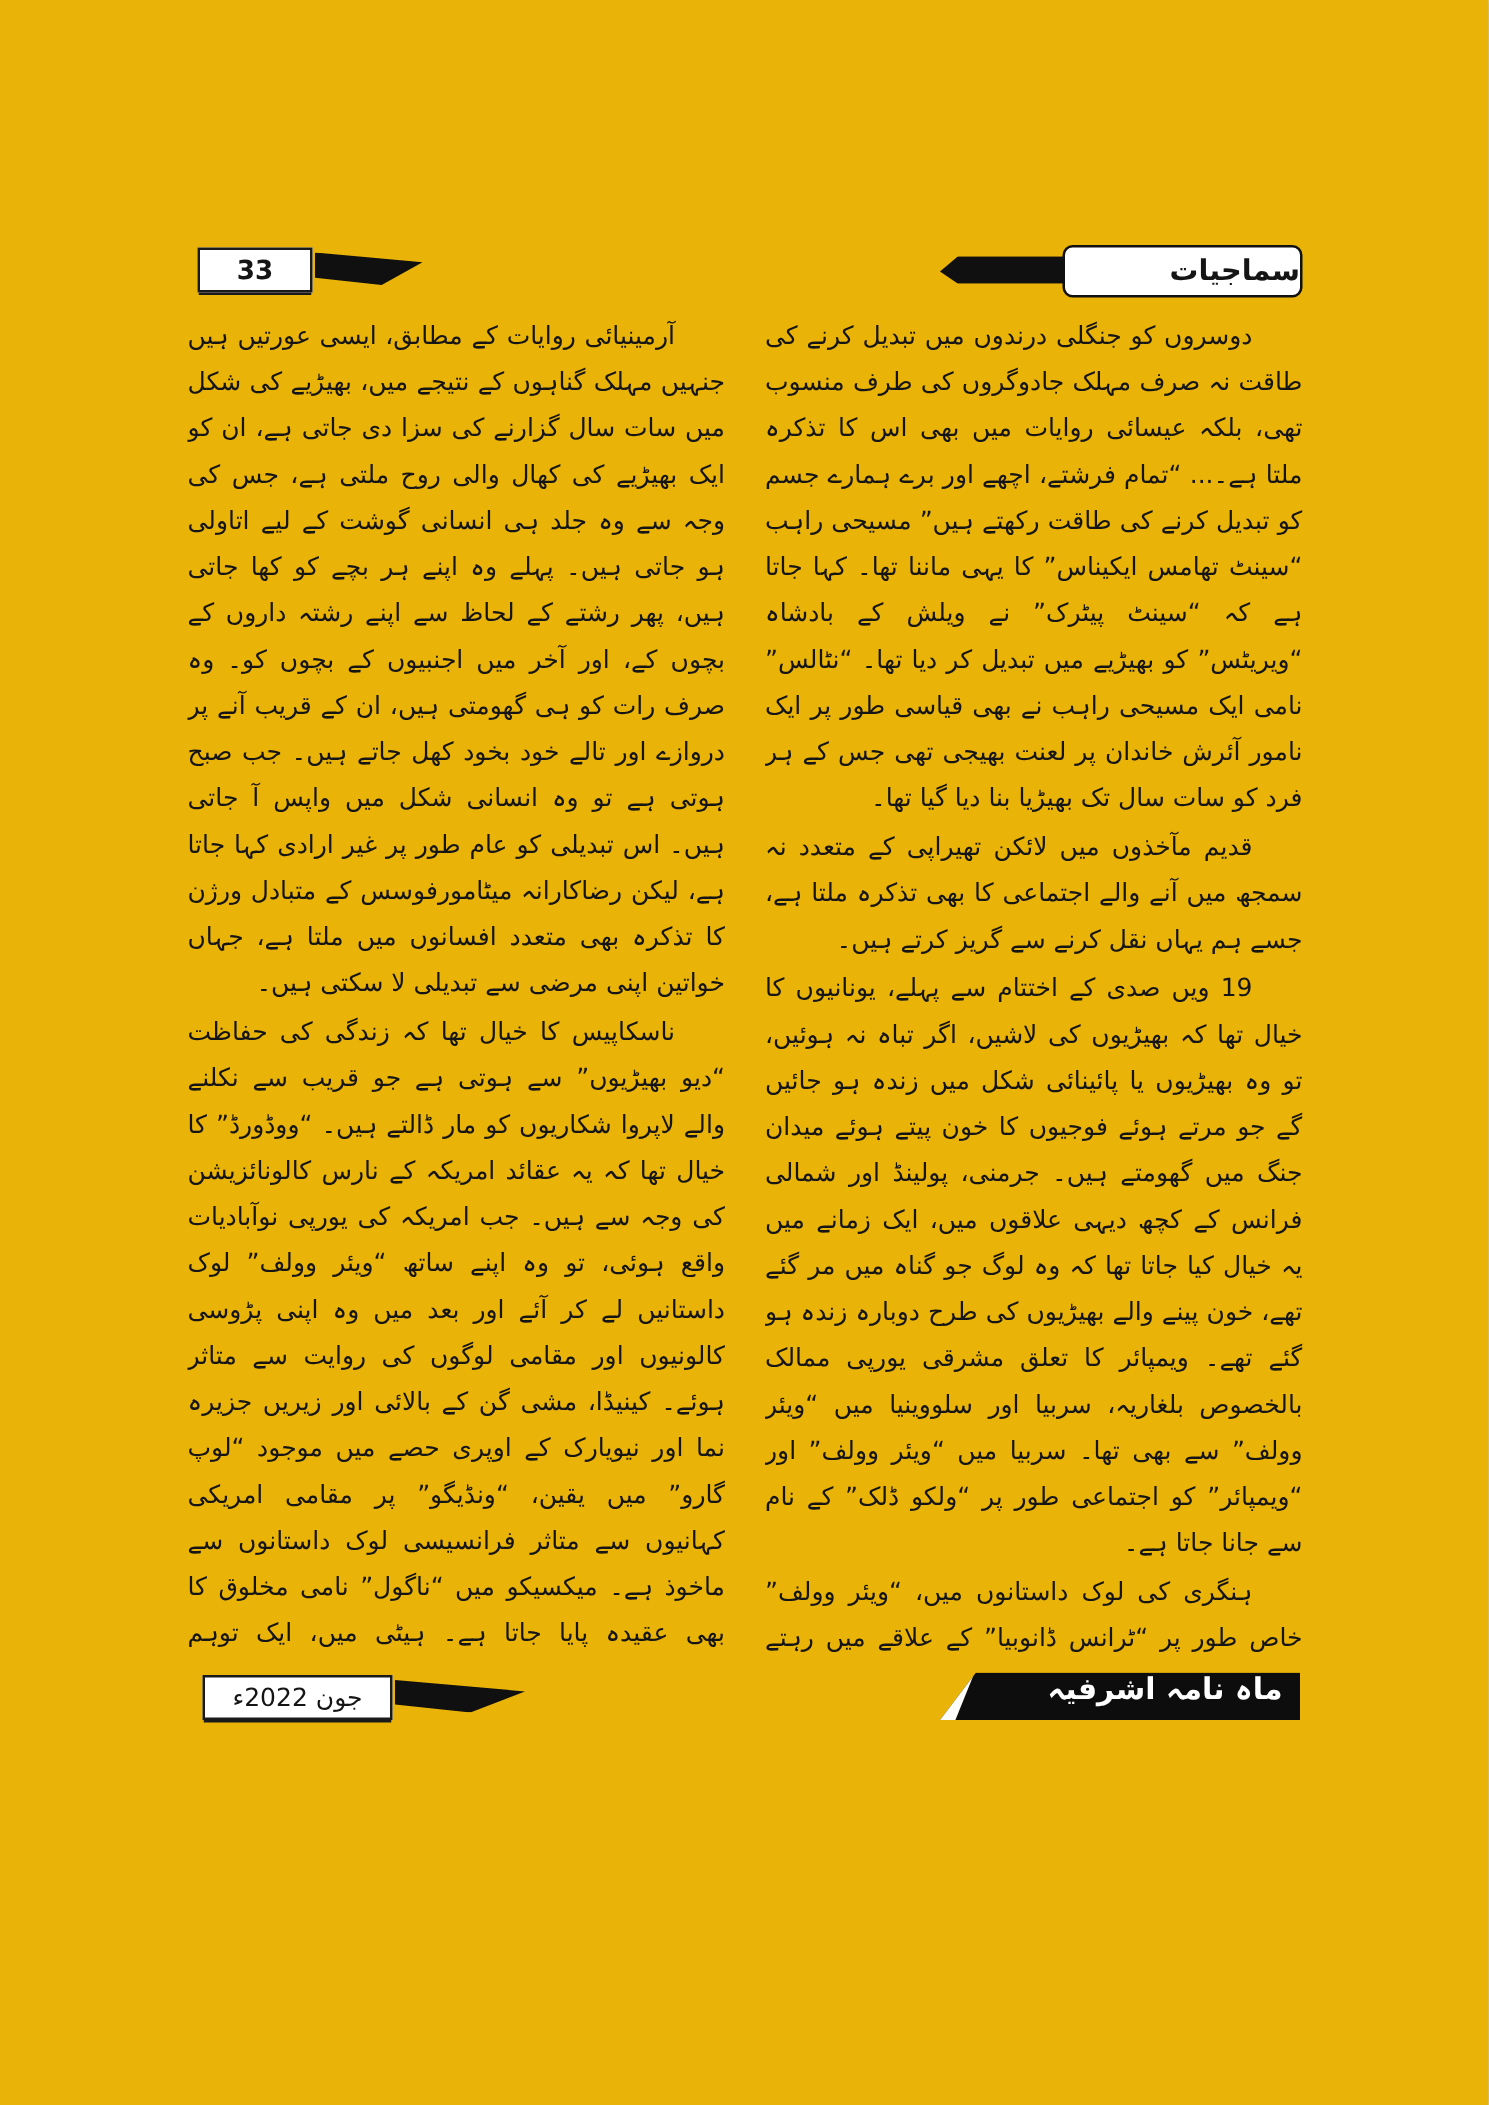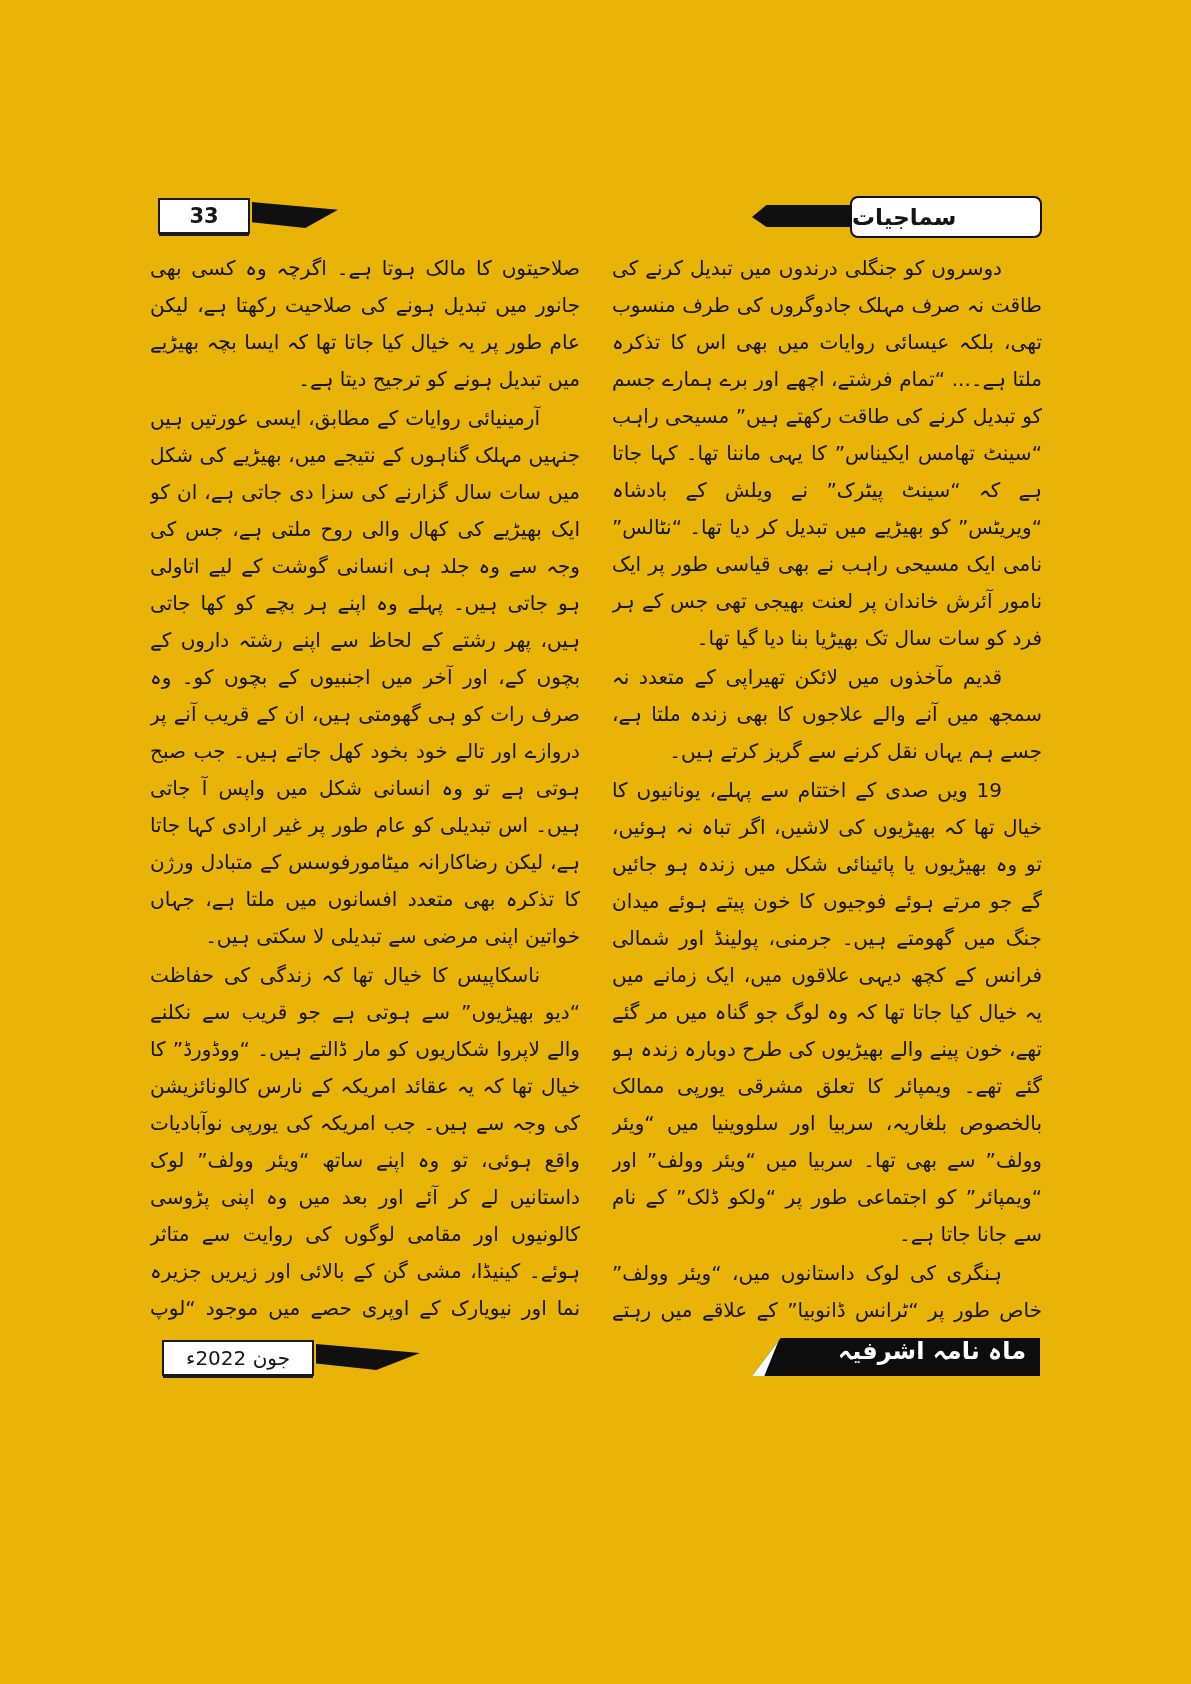--- a/index.html
+++ b/index.html
@@ -25,21 +25,21 @@
     position:absolute;left:252px;top:6px;width:86px;height:26px;background:#101010;
     clip-path:polygon(0 0,100% 30%,62% 100%,0 78%);
   }
   .ribbon-right{
     position:absolute;left:752px;top:9px;width:288px;height:22px;background:#101010;
     clip-path:polygon(0 55%,5% 0,100% 0,100% 100%,5% 100%);
   }
   .section-title-box{
     position:absolute;left:850px;top:0;width:188px;height:38px;
     background:#fff;border:2.5px solid #111;border-radius:8px;
-    display:flex;align-items:center;justify-content:flex-end;
+    display:flex;align-items:center;justify-content:flex-start;
     font-size:23px;font-weight:bold;direction:rtl;
   }
   
   .content{
     position:absolute;top:250px;left:150px;width:892px;height:1076px;
     direction:rtl;display:flex;gap:32px;overflow:hidden;
   }
   .col{width:430px;height:100%;overflow:hidden;}
   .col p{
     margin:0 0 2px 0;
@@ -86,27 +86,26 @@
     <div class="pennant-left"></div>
     <div class="ribbon-right"></div>
     <div class="section-title-box">
       <span>سماجیات</span>
     </div>
   </div>
 
   <div class="content">
     <div class="col">
       <p>دوسروں کو جنگلی درندوں میں تبدیل کرنے کی طاقت نہ صرف مہلک جادوگروں کی طرف منسوب تھی، بلکہ عیسائی روایات میں بھی اس کا تذکرہ ملتا ہے۔... “تمام فرشتے، اچھے اور برے ہمارے جسم کو تبدیل کرنے کی طاقت رکھتے ہیں” مسیحی راہب “سینٹ تھامس ایکیناس” کا یہی ماننا تھا۔ کہا جاتا ہے کہ “سینٹ پیٹرک” نے ویلش کے بادشاہ “ویریٹس” کو بھیڑیے میں تبدیل کر دیا تھا۔ “نٹالس” نامی ایک مسیحی راہب نے بھی قیاسی طور پر ایک نامور آئرش خاندان پر لعنت بھیجی تھی جس کے ہر فرد کو سات سال تک بھیڑیا بنا دیا گیا تھا۔</p>
-      <p>قدیم مآخذوں میں لائکن تھیراپی کے متعدد نہ سمجھ میں آنے والے علاجوں کا بھی زندہ ملتا ہے، جسے ہم یہاں نقل کرنے سے گریز کرتے ہیں۔</p>
+      <p>قدیم مآخذوں میں لائکن تھیراپی کے متعدد نہ سمجھ میں آنے والے اجتماعی کا بھی تذکرہ ملتا ہے، جسے ہم یہاں نقل کرنے سے گریز کرتے ہیں۔</p>
       <p>19 ویں صدی کے اختتام سے پہلے، یونانیوں کا خیال تھا کہ بھیڑیوں کی لاشیں، اگر تباہ نہ ہوئیں، تو وہ بھیڑیوں یا پائینائی شکل میں زندہ ہو جائیں گے جو مرتے ہوئے فوجیوں کا خون پیتے ہوئے میدان جنگ میں گھومتے ہیں۔ جرمنی، پولینڈ اور شمالی فرانس کے کچھ دیہی علاقوں میں، ایک زمانے میں یہ خیال کیا جاتا تھا کہ وہ لوگ جو گناہ میں مر گئے تھے، خون پینے والے بھیڑیوں کی طرح دوبارہ زندہ ہو گئے تھے۔ ویمپائر کا تعلق مشرقی یورپی ممالک بالخصوص بلغاریہ، سربیا اور سلووینیا میں “ویئر وولف” سے بھی تھا۔ سربیا میں “ویئر وولف” اور “ویمپائر” کو اجتماعی طور پر “ولکو ڈلک” کے نام سے جانا جاتا ہے۔</p>
       <p>ہنگری کی لوک داستانوں میں، “ویئر وولف” خاص طور پر “ٹرانس ڈانوبیا” کے علاقے میں رہتے تھے، اور یہ خیال کیا جاتا تھا کہ انھیں بھیڑیے میں تبدیل ہونے کی صلاحیت نوزائیدہ عمر میں، والدین کی طرف سے بد سلوکی کے بعد حاصل ہوتی تھی۔ سات سال کی عمر میں لڑکا یا لڑکی گھر سے نکلتا، رات کو شکار پر جاتا تھا اور جب چاہے کسی شخص یا بھیڑیے میں بدل جاتا تھا۔</p>
 
     </div>
     <div class="col">
-      <p class="cont">صلاحیتوں کا مالک ہوتا ہے۔ اگرچہ وہ کسی بھی جانور میں تبدیل ہونے کی صلاحیت رکھتا ہے، لیکن عام طور پر یہ خیال کیا جاتا تھا کہ ایسا بچہ بھیڑیے میں تبدیل ہونے کو ترجیح دیتا ہے۔</p>
       <p>آرمینیائی روایات کے مطابق، ایسی عورتیں ہیں جنہیں مہلک گناہوں کے نتیجے میں، بھیڑیے کی شکل میں سات سال گزارنے کی سزا دی جاتی ہے، ان کو ایک بھیڑیے کی کھال والی روح ملتی ہے، جس کی وجہ سے وہ جلد ہی انسانی گوشت کے لیے اتاولی ہو جاتی ہیں۔ پہلے وہ اپنے ہر بچے کو کھا جاتی ہیں، پھر رشتے کے لحاظ سے اپنے رشتہ داروں کے بچوں کے، اور آخر میں اجنبیوں کے بچوں کو۔ وہ صرف رات کو ہی گھومتی ہیں، ان کے قریب آنے پر دروازے اور تالے خود بخود کھل جاتے ہیں۔ جب صبح ہوتی ہے تو وہ انسانی شکل میں واپس آ جاتی ہیں۔ اس تبدیلی کو عام طور پر غیر ارادی کہا جاتا ہے، لیکن رضاکارانہ میٹامورفوسس کے متبادل ورژن کا تذکرہ بھی متعدد افسانوں میں ملتا ہے، جہاں خواتین اپنی مرضی سے تبدیلی لا سکتی ہیں۔</p>
       <p>ناسکاپیس کا خیال تھا کہ زندگی کی حفاظت “دیو بھیڑیوں” سے ہوتی ہے جو قریب سے نکلنے والے لاپروا شکاریوں کو مار ڈالتے ہیں۔ “ووڈورڈ” کا خیال تھا کہ یہ عقائد امریکہ کے نارس کالونائزیشن کی وجہ سے ہیں۔ جب امریکہ کی یورپی نوآبادیات واقع ہوئی، تو وہ اپنے ساتھ “ویئر وولف” لوک داستانیں لے کر آئے اور بعد میں وہ اپنی پڑوسی کالونیوں اور مقامی لوگوں کی روایت سے متاثر ہوئے۔ کینیڈا، مشی گن کے بالائی اور زیریں جزیرہ نما اور نیویارک کے اوپری حصے میں موجود “لوپ گارو” میں یقین، “ونڈیگو” پر مقامی امریکی کہانیوں سے متاثر فرانسیسی لوک داستانوں سے ماخوذ ہے۔ میکسیکو میں “ناگول” نامی مخلوق کا بھی عقیدہ پایا جاتا ہے۔ ہیٹی میں، ایک توہم پرستی یہ ہے کہ “ویئر وولف” روحیں جنہیں مقامی طور پر “جی-روجز” Jé-rouge (سرخ آنکھیں) کے نام سے جانا جاتا ہے، نادانستہ افراد کی لاشیں رکھ سکتی ہیں اور رات کے وقت انہیں “کینیبلسٹک لیوپین” مخلوق میں تبدیل کر دیتی ہیں۔ ہیٹی کے “جی-روجز” عام طور پر ماؤں کو اپنے بچوں کو رضاکارانہ طور پر دینے کے لیے رات کو جاگ کر اور ان سے اپنے بچے کو لے جانے کی اجازت طلب کرنے کی کوشش کرتے ہیں،</p>
     </div>
   </div>
 
   <div class="footer">
     <div class="footer-date-box">
       <span>جون 2022ء</span>
     </div>
     <div class="pennant-footer"></div>

